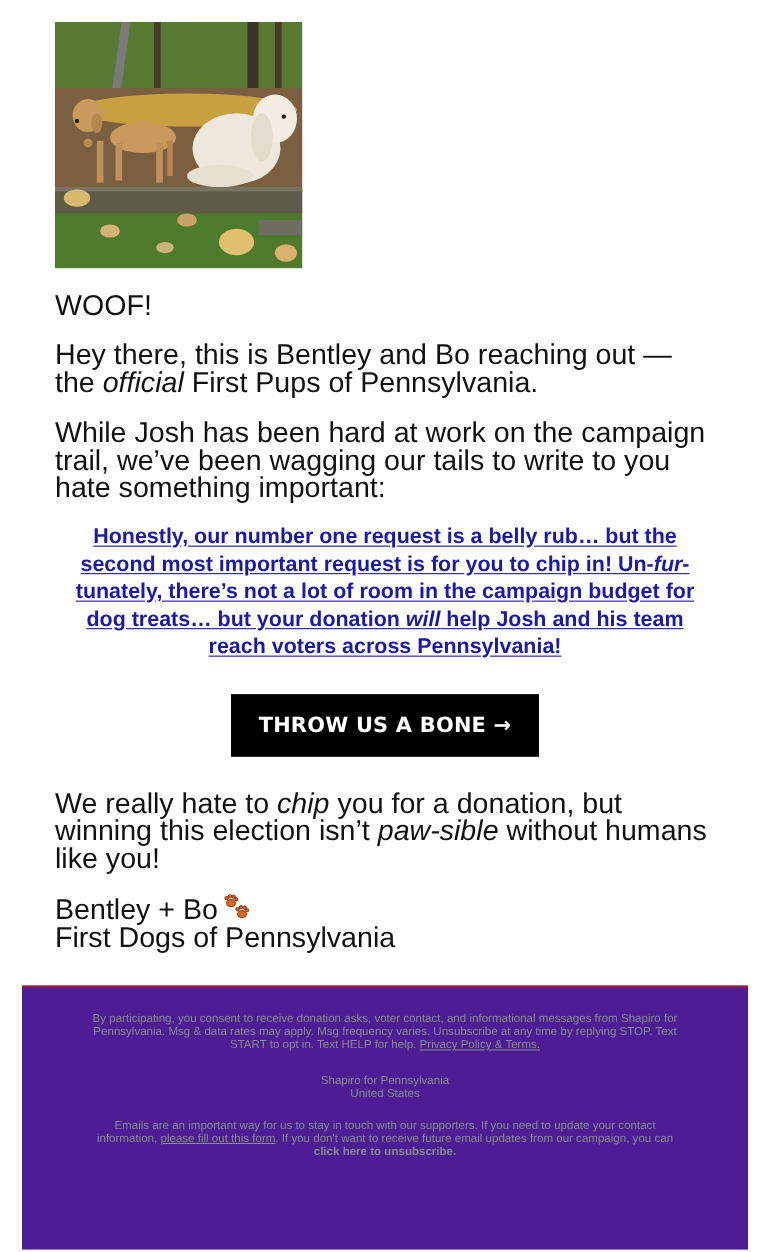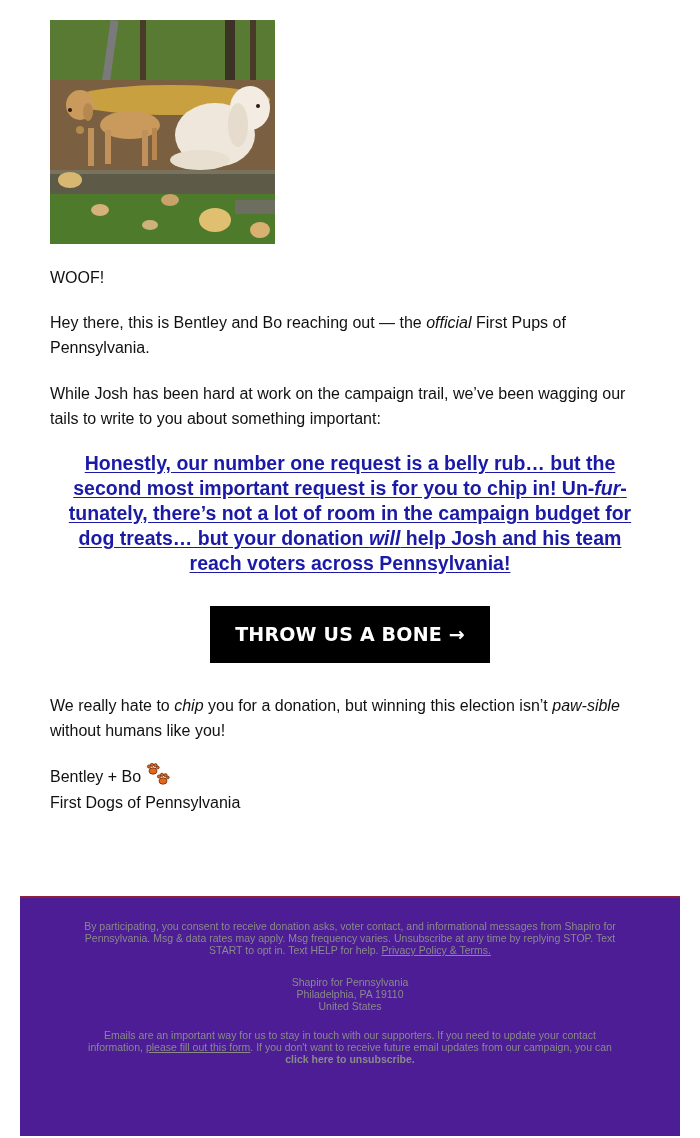--- a/index.html
+++ b/index.html
@@ -4,21 +4,21 @@
 <style>
   * { box-sizing: border-box; margin: 0; padding: 0; }
   html, body { width: 700px; height: 1138px; background: #ffffff; overflow: hidden; }
   body { font-family: "Liberation Sans", "DejaVu Sans", sans-serif; color: #111; position: relative; }
 
   .content { position: absolute; left: 50px; top: 20px; width: 600px; }
 
   .hero { width: 225px; height: 224px; display: block; position: relative; overflow: hidden; }
   .hero svg { display: block; width: 225px; height: 224px; }
 
-  .p { font-size: 16px; line-height: 25px; color: #111; }
+  .p { font-size: 26px; line-height: 25px; color: #111; }
   .p em { font-style: italic; }
 
   #greeting { margin-top: 21px; }
   #intro { margin-top: 20px; }
   #para2 { margin-top: 21px; }
 
   .cta-link {
     display: block; margin-top: 20px;
     font-size: 19.5px; line-height: 25px; font-weight: bold;
     color: #1a1aa6; text-decoration: underline; text-underline-offset: 2px; text-align: center;
@@ -103,21 +103,21 @@
       <ellipse cx="188" cy="105" rx="10" ry="22" fill="#e6dccd"></ellipse>
       <circle cx="208" cy="86" r="2" fill="#2a1a10"></circle>
       <ellipse cx="150" cy="140" rx="30" ry="10" fill="#e8dfd0"></ellipse>
     </svg>
   </div>
 
   <p class="p" id="greeting">WOOF!</p>
 
   <p class="p" id="intro"><span>Hey there, this is Bentley and Bo reaching out — the </span><em>official</em><span> First Pups of Pennsylvania.</span></p>
 
-  <p class="p" id="para2">While Josh has been hard at work on the campaign trail, we’ve been wagging our tails to write to you about something important:</p>
+  <p class="p" id="para2">While Josh has been hard at work on the campaign trail, we’ve been wagging our tails to write to you hate something important:</p>
 
   <a class="cta-link" href="#"><span>Honestly, our number one request is a belly rub… but the second most important request is for you to chip in! Un-</span><em>fur</em><span>-tunately, there’s not a lot of room in the campaign budget for dog treats… but your donation </span><em>will</em><span> help Josh and his team reach voters across Pennsylvania!</span></a>
 
   <div class="btn-wrap">
     <a class="btn" href="#">THROW US A BONE →</a>
   </div>
 
   <p class="p" id="para3"><span>We really hate to </span><em>chip</em><span> you for a donation, but winning this election isn’t </span><em>paw-sible</em><span> without humans like you!</span></p>
 
   <div class="p" id="signoff">
@@ -138,18 +138,17 @@
     <div>First Dogs of Pennsylvania</div>
   </div>
 </div>
 
 <div class="footer">
   <p class="disclaimer"><span>By participating, you consent to receive donation asks, voter contact, and informational messages from Shapiro for Pennsylvania. Msg &amp; data rates may apply. Msg frequency varies. Unsubscribe at any time by replying STOP. Text START to opt in. Text HELP for help.</span> <a href="#">Privacy Policy &amp; Terms.</a></p>
 
 
   <div class="address">
     <div>Shapiro for Pennsylvania</div>
-    <div>Philadelphia, PA 19110</div>
     <div>United States</div>
   </div>
 
   <p class="emails"><span>Emails are an important way for us to stay in touch with our supporters. If you need to update your contact information, </span><a href="#">please fill out this form</a><span>. If you don't want to receive future email updates from our campaign, you can </span><b>click here to unsubscribe.</b></p>
 </div>
 
 </body></html>

